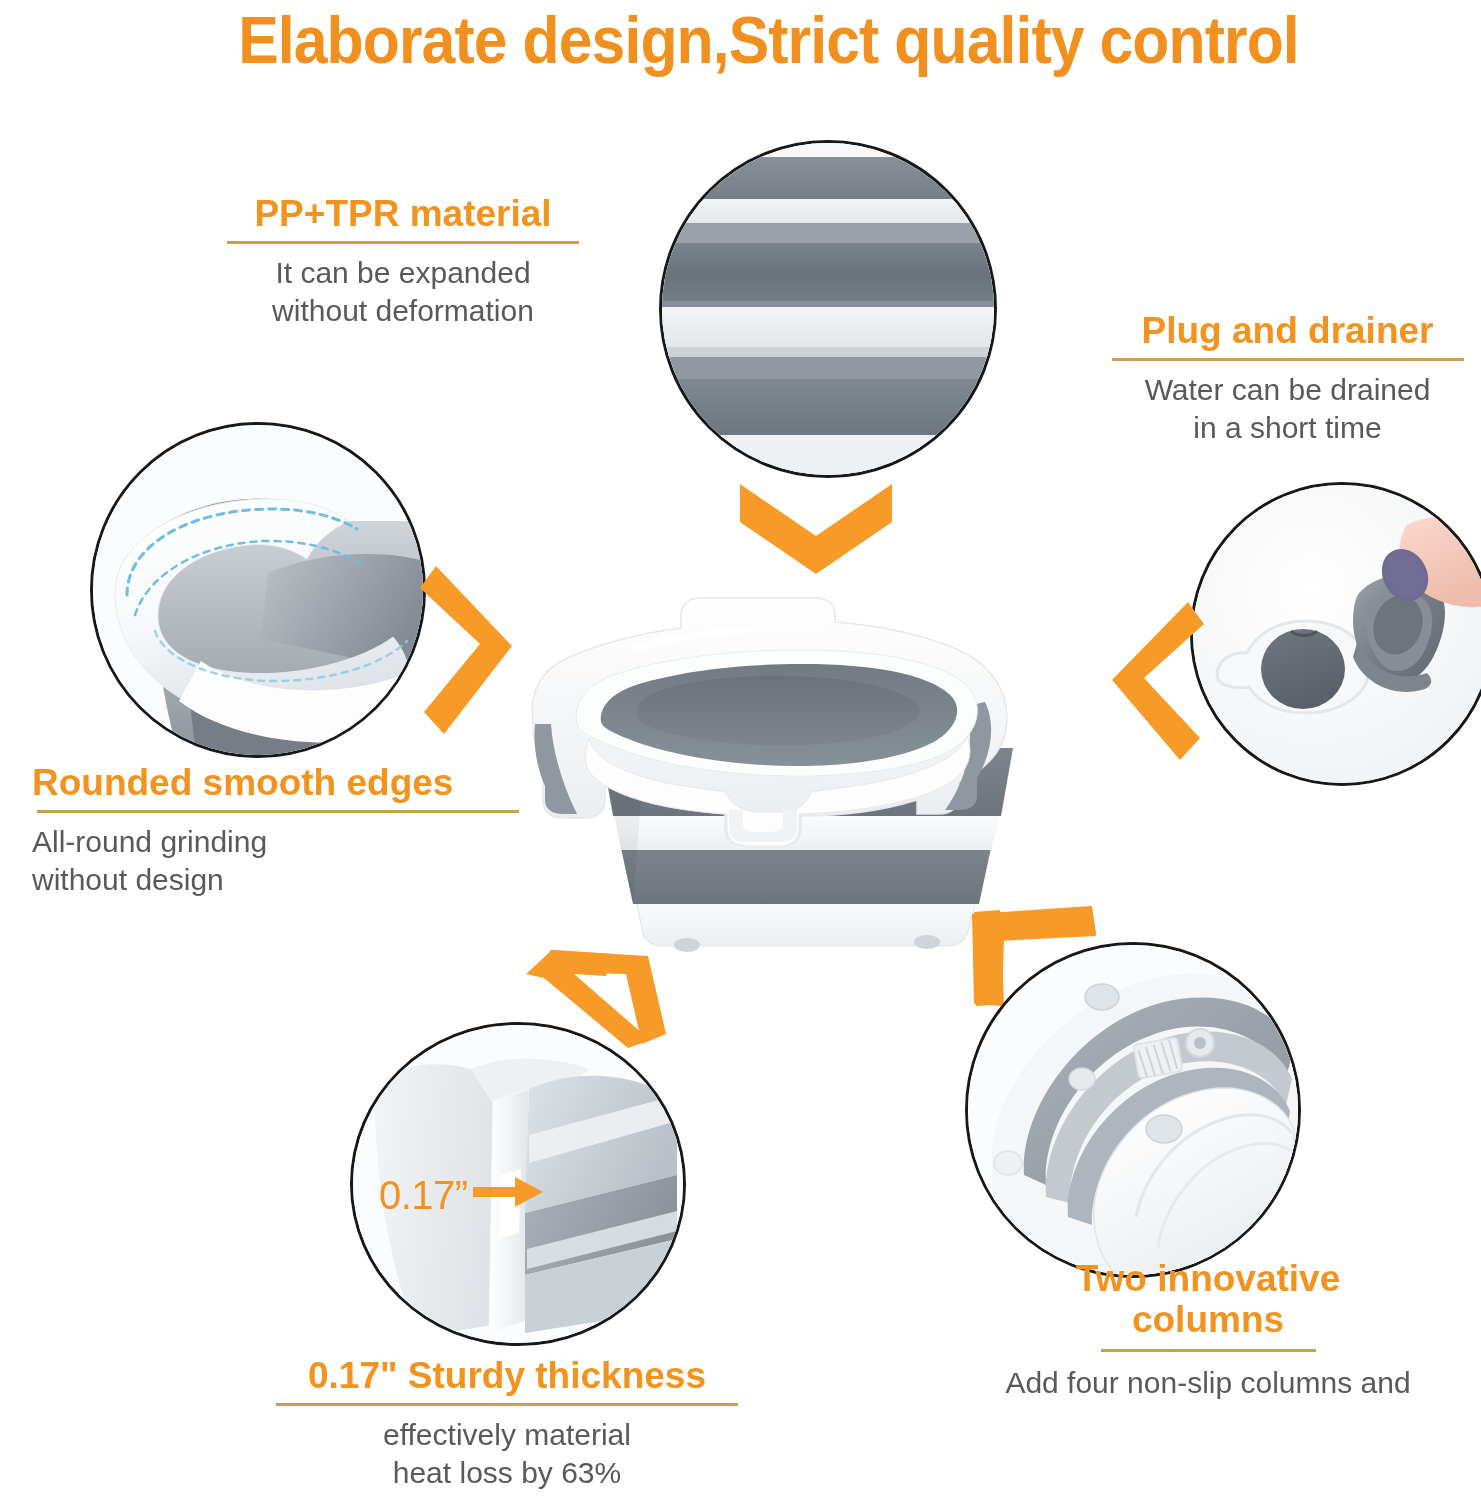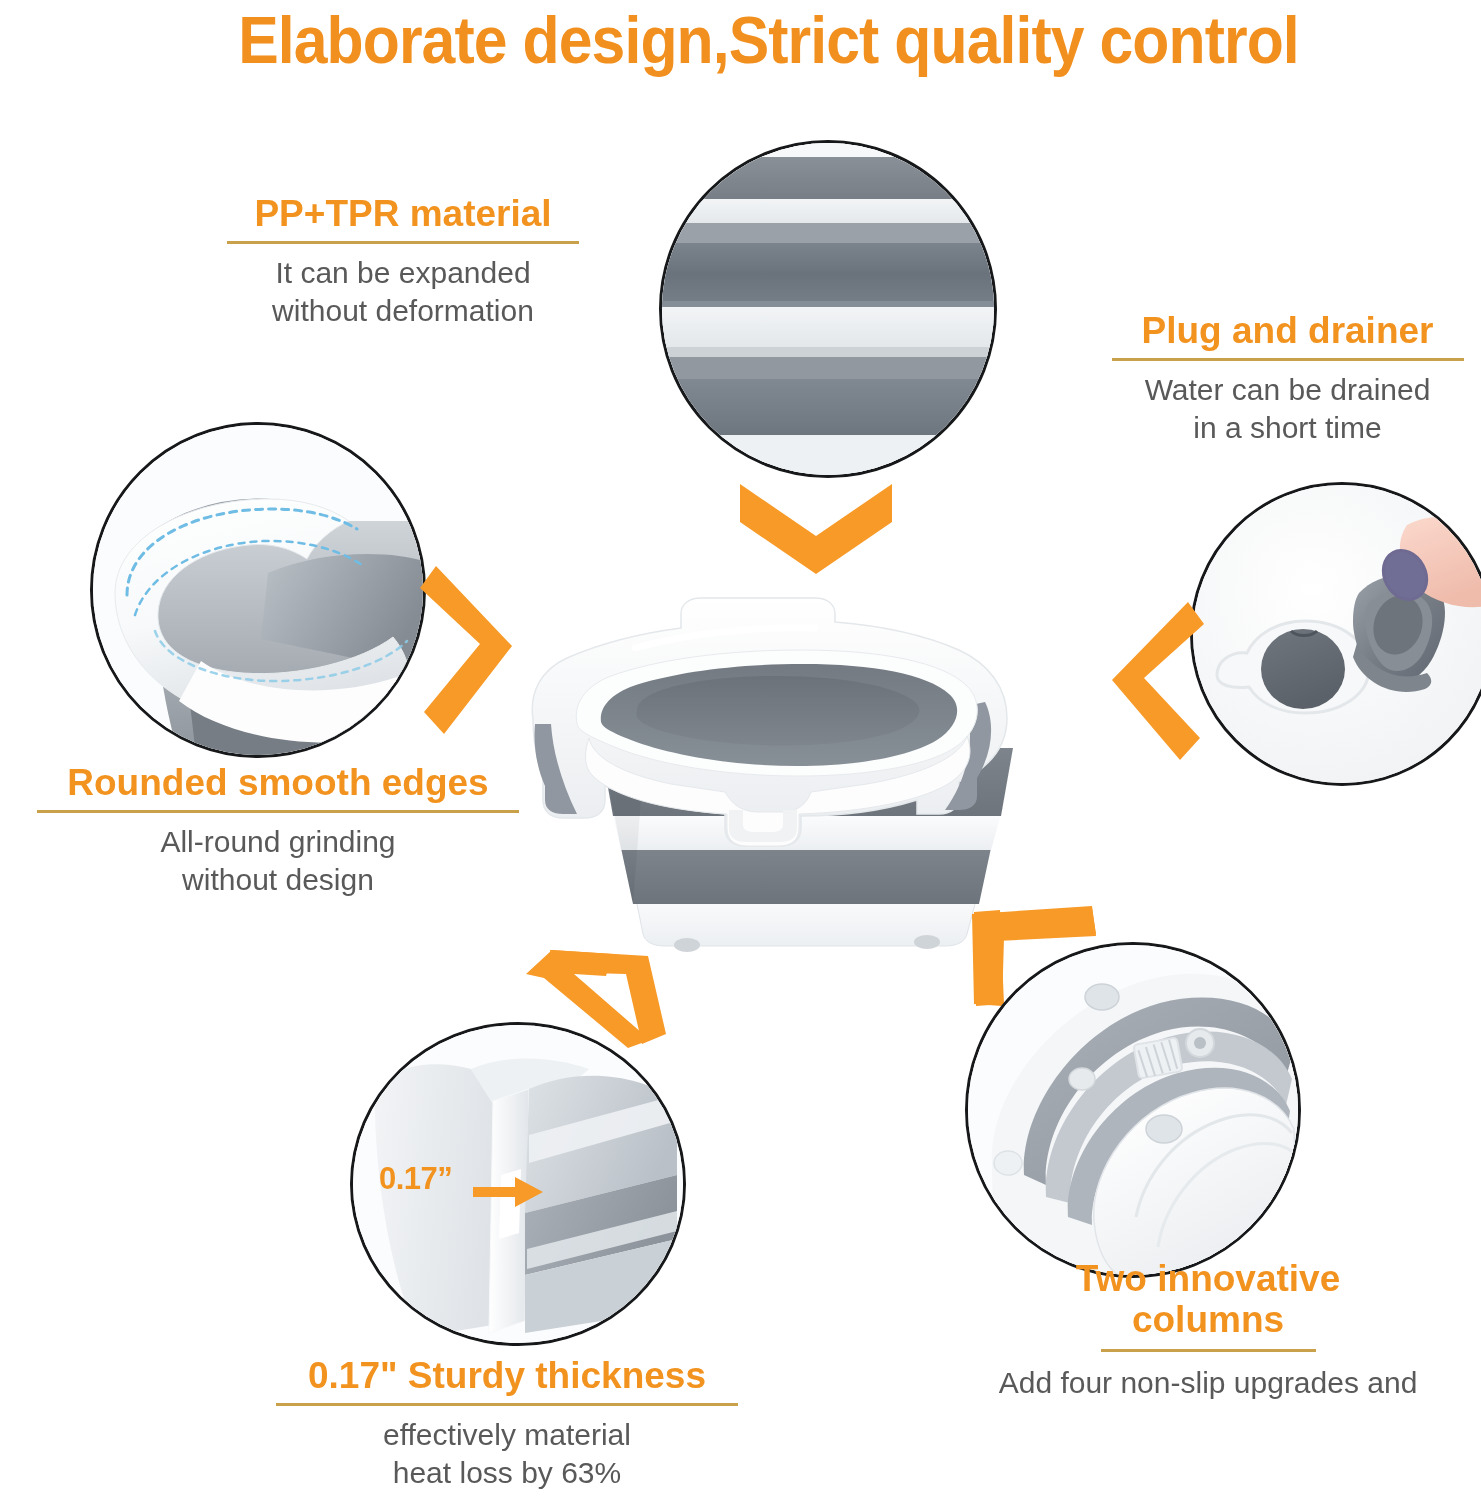--- a/index.html
+++ b/index.html
@@ -58,21 +58,21 @@
   }
   .c-center { text-align: center; }
 
   
   #cal-material { left: 186px; top: 193px; width: 378px; text-align: center; }
   #cal-material .c-rule { width: 352px; margin-left: 13px; }
 
   #cal-plug { left: 1074px; top: 310px; width: 371px; text-align: center; }
   #cal-plug .c-rule { width: 352px; margin-left: 10px; }
 
-  #cal-edges { left: 4px; top: 762px; width: 492px; text-align: center; }
+  #cal-edges { left: 4px; top: 762px; width: 492px; }
   #cal-edges .c-rule { width: 482px; margin-left: 5px; }
 
   #cal-thick { left: 243px; top: 1355px; width: 472px; text-align: center; }
   #cal-thick .c-rule { width: 462px; margin-left: 5px; }
 
   #cal-upgrades { left: 910px; top: 1258px; width: 540px; text-align: center; }
   #cal-upgrades .c-rule { width: 215px; margin: 8px auto 12px auto; }
 
   
   .bubble {
@@ -94,23 +94,23 @@
 
   
   #bub-thick { left: 322px; top: 1022px; width: 330px; height: 318px; }
 
   
   #bub-upgrades { left: 937px; top: 942px; width: 330px; height: 330px; }
 
   .bub-label {
     position: absolute;
     left: 26px;
-    top: 136px;
-    font-size: 31px;
-    font-weight: 700;
+    top: 148px;
+    font-size: 40px;
+    font-weight: 400;
     color: #F2931F;
     letter-spacing: -0.5px;
     z-index: 6;
   }
 
   
   .chev { position: absolute; }
 
   
   #product { position: absolute; left: 487px; top: 552px; width: 580px; height: 410px; }
@@ -448,16 +448,16 @@
     <div class="c-head">0.17" Sturdy thickness</div>
     <div class="c-rule"></div>
     <div class="c-body">effectively material</div>
     <div class="c-body">heat loss by 63%</div>
   </div>
 
   <div class="callout wrap-head c-center" id="cal-upgrades">
     <div class="c-head">Two innovative</div>
     <div class="c-head">columns</div>
     <div class="c-rule"></div>
-    <div class="c-body">Add four non-slip upgrades and</div>
+    <div class="c-body">Add four non-slip columns and</div>
   </div>
 
 </div>
 
 </body></html>

